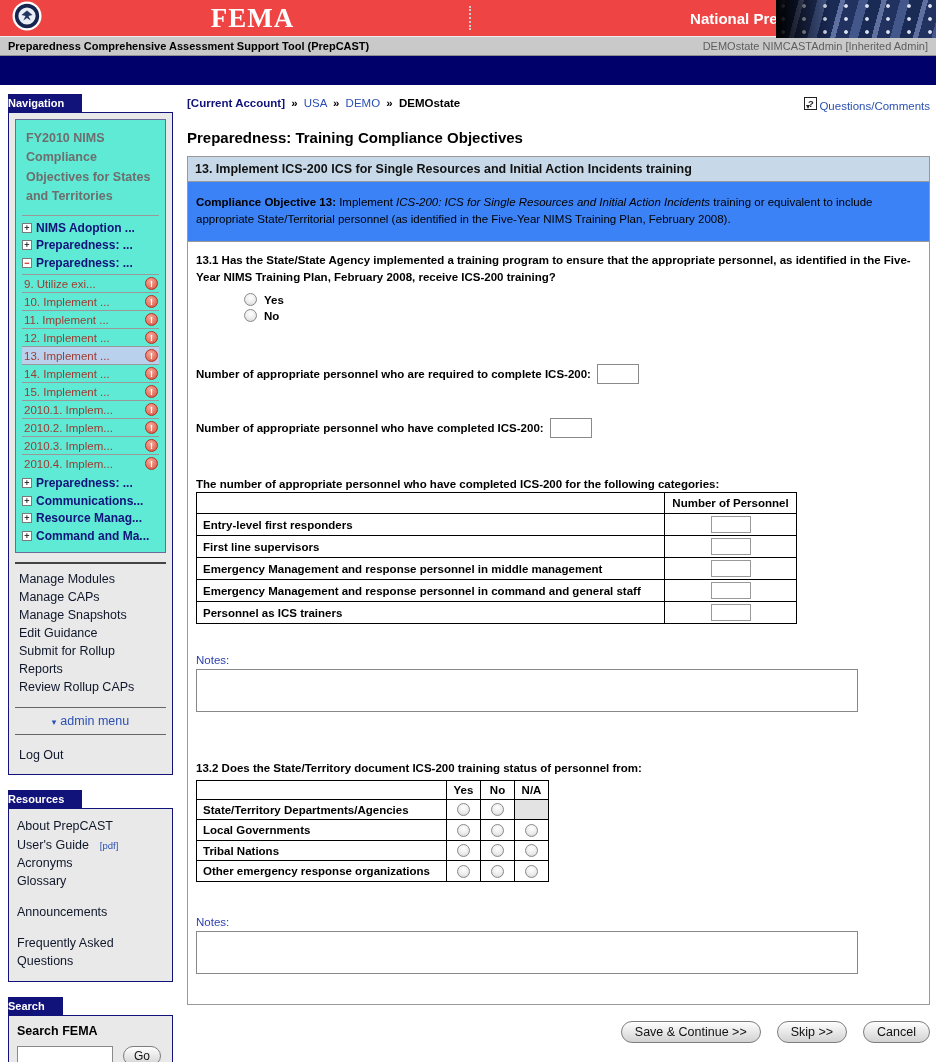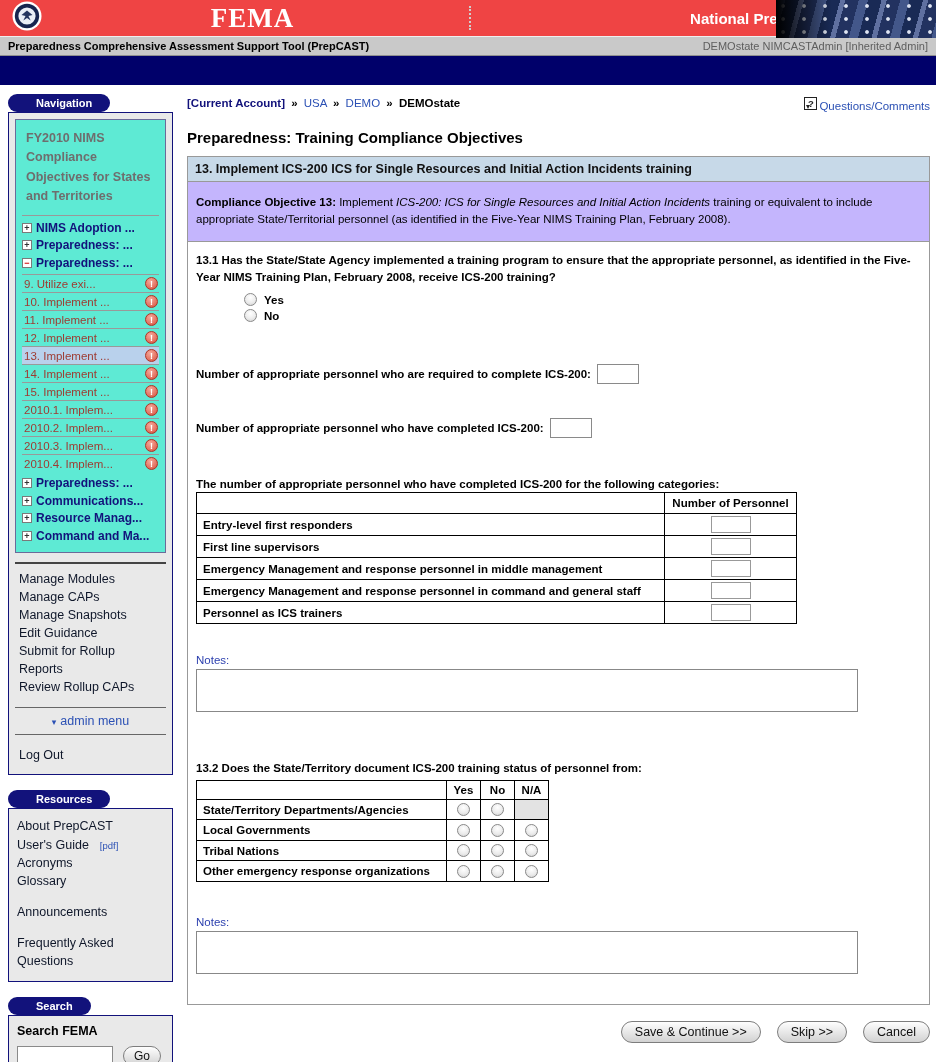--- a/index.html
+++ b/index.html
@@ -23,21 +23,21 @@
   .appbar-user { font-size:11px; color:#5e5e5e; }
   .navybar { height:29px; background:#00006a; }
 
   
   .page { display:flex; align-items:flex-start; padding:8px 6px 0 8px; }
   .side { width:165px; flex:0 0 165px; }
   .main { flex:1; margin-left:14px; min-width:0; }
 
   
   .tab-hdr { display:inline-block; background:#12127b; color:#fff; font-size:11px; font-weight:bold;
-    padding:3px 18px 3px 28px;border-radius:9px; }
+    padding:3px 18px 3px 0; }
   .side-box { border:1px solid #12127b; background:#e9e9e9; padding:6px 6px 8px 6px; }
   .tree-box { border:1px solid #6b6b9a; background:#5eead4; padding:7px 6px 6px 6px; }
   .tree-title { color:#6e6e6e; font-weight:bold; font-size:12.5px; line-height:1.55; padding:2px 2px 8px 4px;
     border-bottom:1px solid #999; margin-bottom:4px; }
   .tree-group { font-size:12px; font-weight:bold; color:#12127b; padding:1px 0; line-height:1.3; }
   .tgl { display:inline-block; width:10px; height:10px; border:1px solid #7a7a7a; background:#fff; color:#333;
     font-size:9px; line-height:8px; text-align:center; margin-right:4px; vertical-align:1px; font-weight:bold; }
   .tgl.minus { color:#c00; }
   .tree-item { display:flex; justify-content:space-between; align-items:center; border-top:1px solid #999;
     padding:2px 1px 2px 2px; font-size:11.5px; color:#9e3b32; }
@@ -72,21 +72,21 @@
   .qc { display:flex; align-items:flex-start; }
   .qc-ic { width:13px; height:13px; border:1px solid #222; background:#fff; color:#222; font-size:9.5px; font-weight:bold;
     text-align:center; line-height:12px; margin-right:2px; position:relative; }
   .qc-ic::after { content:""; position:absolute; left:1px; bottom:-4px; border:4px solid transparent; border-top-color:#222;
     border-left-width:2px; border-right-width:2px; }
   .qc-link { color:#2b50b4; font-size:11.5px; text-decoration:none; margin-top:3px; }
   .page-title { font-size:15px; font-weight:bold; margin:17px 0 10px 0; }
 
   .qbox { border:1px solid #999; }
   .qbox-hdr { background:#c7d9e8; border-bottom:1px solid #999; padding:5px 7px; font-size:12.5px; font-weight:bold; color:#111; }
-  .obj-box { background:#c4b5fd; border-bottom:1px solid #999; padding:12px 8px; font-size:11.5px; line-height:1.5; }
+  .obj-box { background:#3b82f6; border-bottom:1px solid #999; padding:12px 8px; font-size:11.5px; line-height:1.5; }
   .obj-label { font-weight:bold; }
   .qbody { background:#fff; padding:10px 8px 30px 8px; font-size:11.5px; }
   .qtext { font-weight:bold; line-height:1.55; }
   .radio-group { margin:6px 0 0 48px; }
   .radio-row { display:flex; align-items:center; margin:3px 0; }
   .radio { width:13px; height:13px; border-radius:50%; border:1px solid #8a8a8a;
     background:radial-gradient(circle at 50% 32%, #fff 0%, #ececec 55%, #cfcfcf 100%); flex:0 0 auto; }
   .radio-lbl { font-weight:bold; margin-left:7px; }
   .num-row { margin-top:42px; font-weight:bold; display:flex; align-items:center; }
   .num-row.second { margin-top:34px; }

